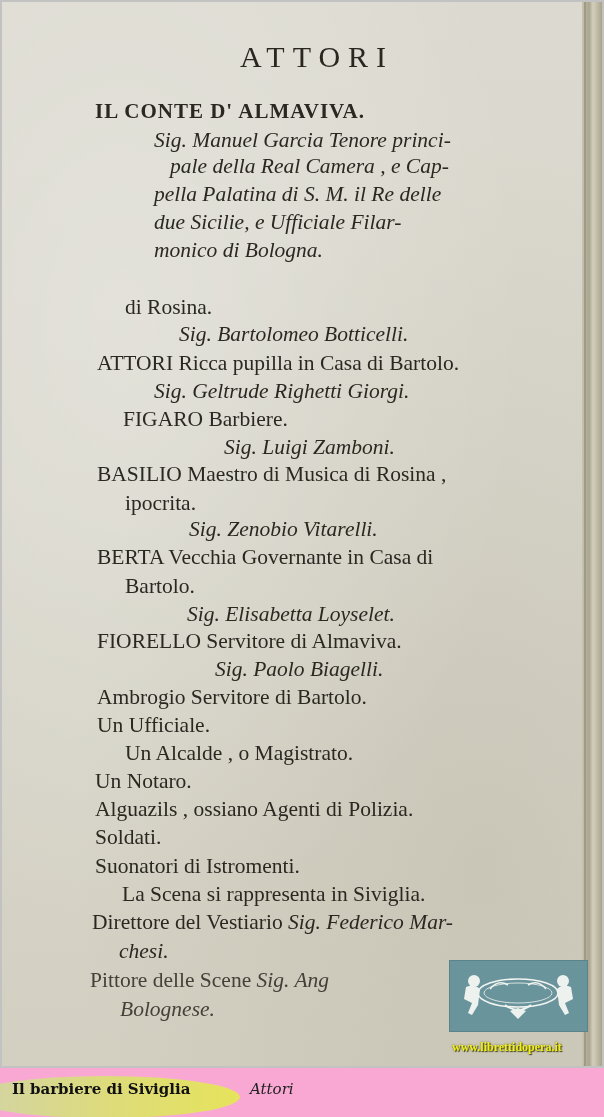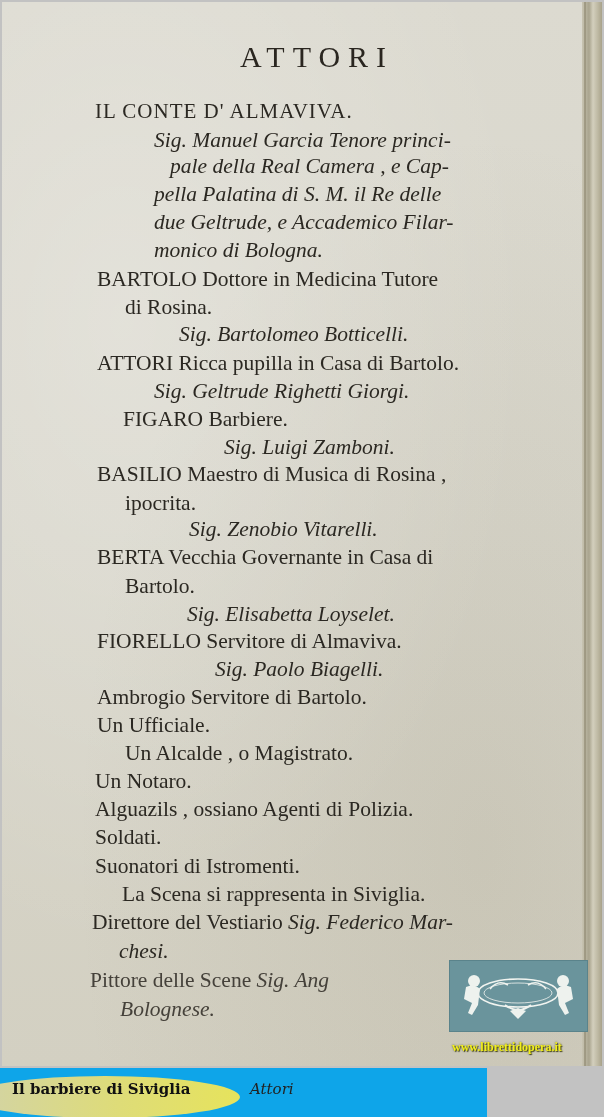--- a/index.html
+++ b/index.html
@@ -44,22 +44,22 @@
       border: 1px solid #5a838b;
     }
     .logo svg { width: 100%; height: 100%; display: block; }
     .logo-url {
       position: absolute; left: 450px; top: 1038px;
       font-family: "Liberation Serif", serif; font-weight: bold;
       font-size: 12px; color: #f2ef1e;
       text-shadow: 0 0 2px #5a5a20, 1px 1px 1px #3c3c10;
     }
     .footer {
-      position: absolute; left: 0; top: 1068px; width: 487px; height: 49px;
-      background: #0ea5e9;
+      position: absolute; left: 0; top: 1068px; width: 604px; height: 49px;
+      background: #f9a8d4;
     }
     .footer-highlight {
       position: absolute; left: -30px; top: 8px; width: 270px; height: 42px;
       border-radius: 50%;
       background: linear-gradient(90deg, #d2d3a8 0%, #dedc78 55%, #e6e35c 100%);
     }
     .footer-title {
       position: absolute; left: 12px; top: 12px;
       font-family: "DejaVu Serif", serif; font-weight: bold; font-size: 15px; color: #111;
     }
@@ -71,28 +71,27 @@
 </head>
 <body>
 
 <div class="scan">
   <div class="gutter"></div>
   <div class="gutter-line"></div>
 
   <div class="page-text">
     <div class="line title">ATTORI</div>
 
-    <div class="line sc" style="left:93px;top:97px;font-size:21px;letter-spacing:1px;">IL CONTE D' ALMAVIVA.</div>
+    <div class="line sc" style="left:93px;top:97px;font-size:21px;letter-spacing:1px;font-weight:bold;">IL CONTE D' ALMAVIVA.</div>
     <div class="line it" style="left:152px;top:126px;">Sig. Manuel Garcia Tenore princi-</div>
     <div class="line it" style="left:152px;top:152px;margin-left:16px;">pale della Real Camera , e Cap-</div>
     <div class="line it" style="left:152px;top:180px;">pella Palatina di S. M. il Re delle</div>
-    <div class="line it" style="left:152px;top:208px;">due Geltrude, e Accademico Filar-</div>
+    <div class="line it" style="left:152px;top:208px;">due Sicilie, e Ufficiale Filar-</div>
     <div class="line it" style="left:152px;top:236px;">monico di Bologna.</div>
 
-    <div class="line" style="left:95px;top:265px;"><span>BARTOLO</span><span> Dottore in Medicina Tutore</span></div>
     <div class="line" style="left:123px;top:293px;">di Rosina.</div>
     <div class="line it" style="left:177px;top:320px;">Sig. Bartolomeo Botticelli.</div>
 
     <div class="line" style="left:95px;top:349px;"><span>ATTORI</span><span> Ricca pupilla in Casa di Bartolo.</span></div>
     <div class="line it" style="left:152px;top:377px;">Sig. Geltrude Righetti Giorgi.</div>
 
     <div class="line" style="left:95px;top:405px;margin-left:26px;"><span>FIGARO</span><span> Barbiere.</span></div>
     <div class="line it" style="left:222px;top:433px;">Sig. Luigi Zamboni.</div>
 
     <div class="line" style="left:95px;top:460px;"><span>BASILIO</span><span> Maestro di Musica di Rosina ,</span></div>

